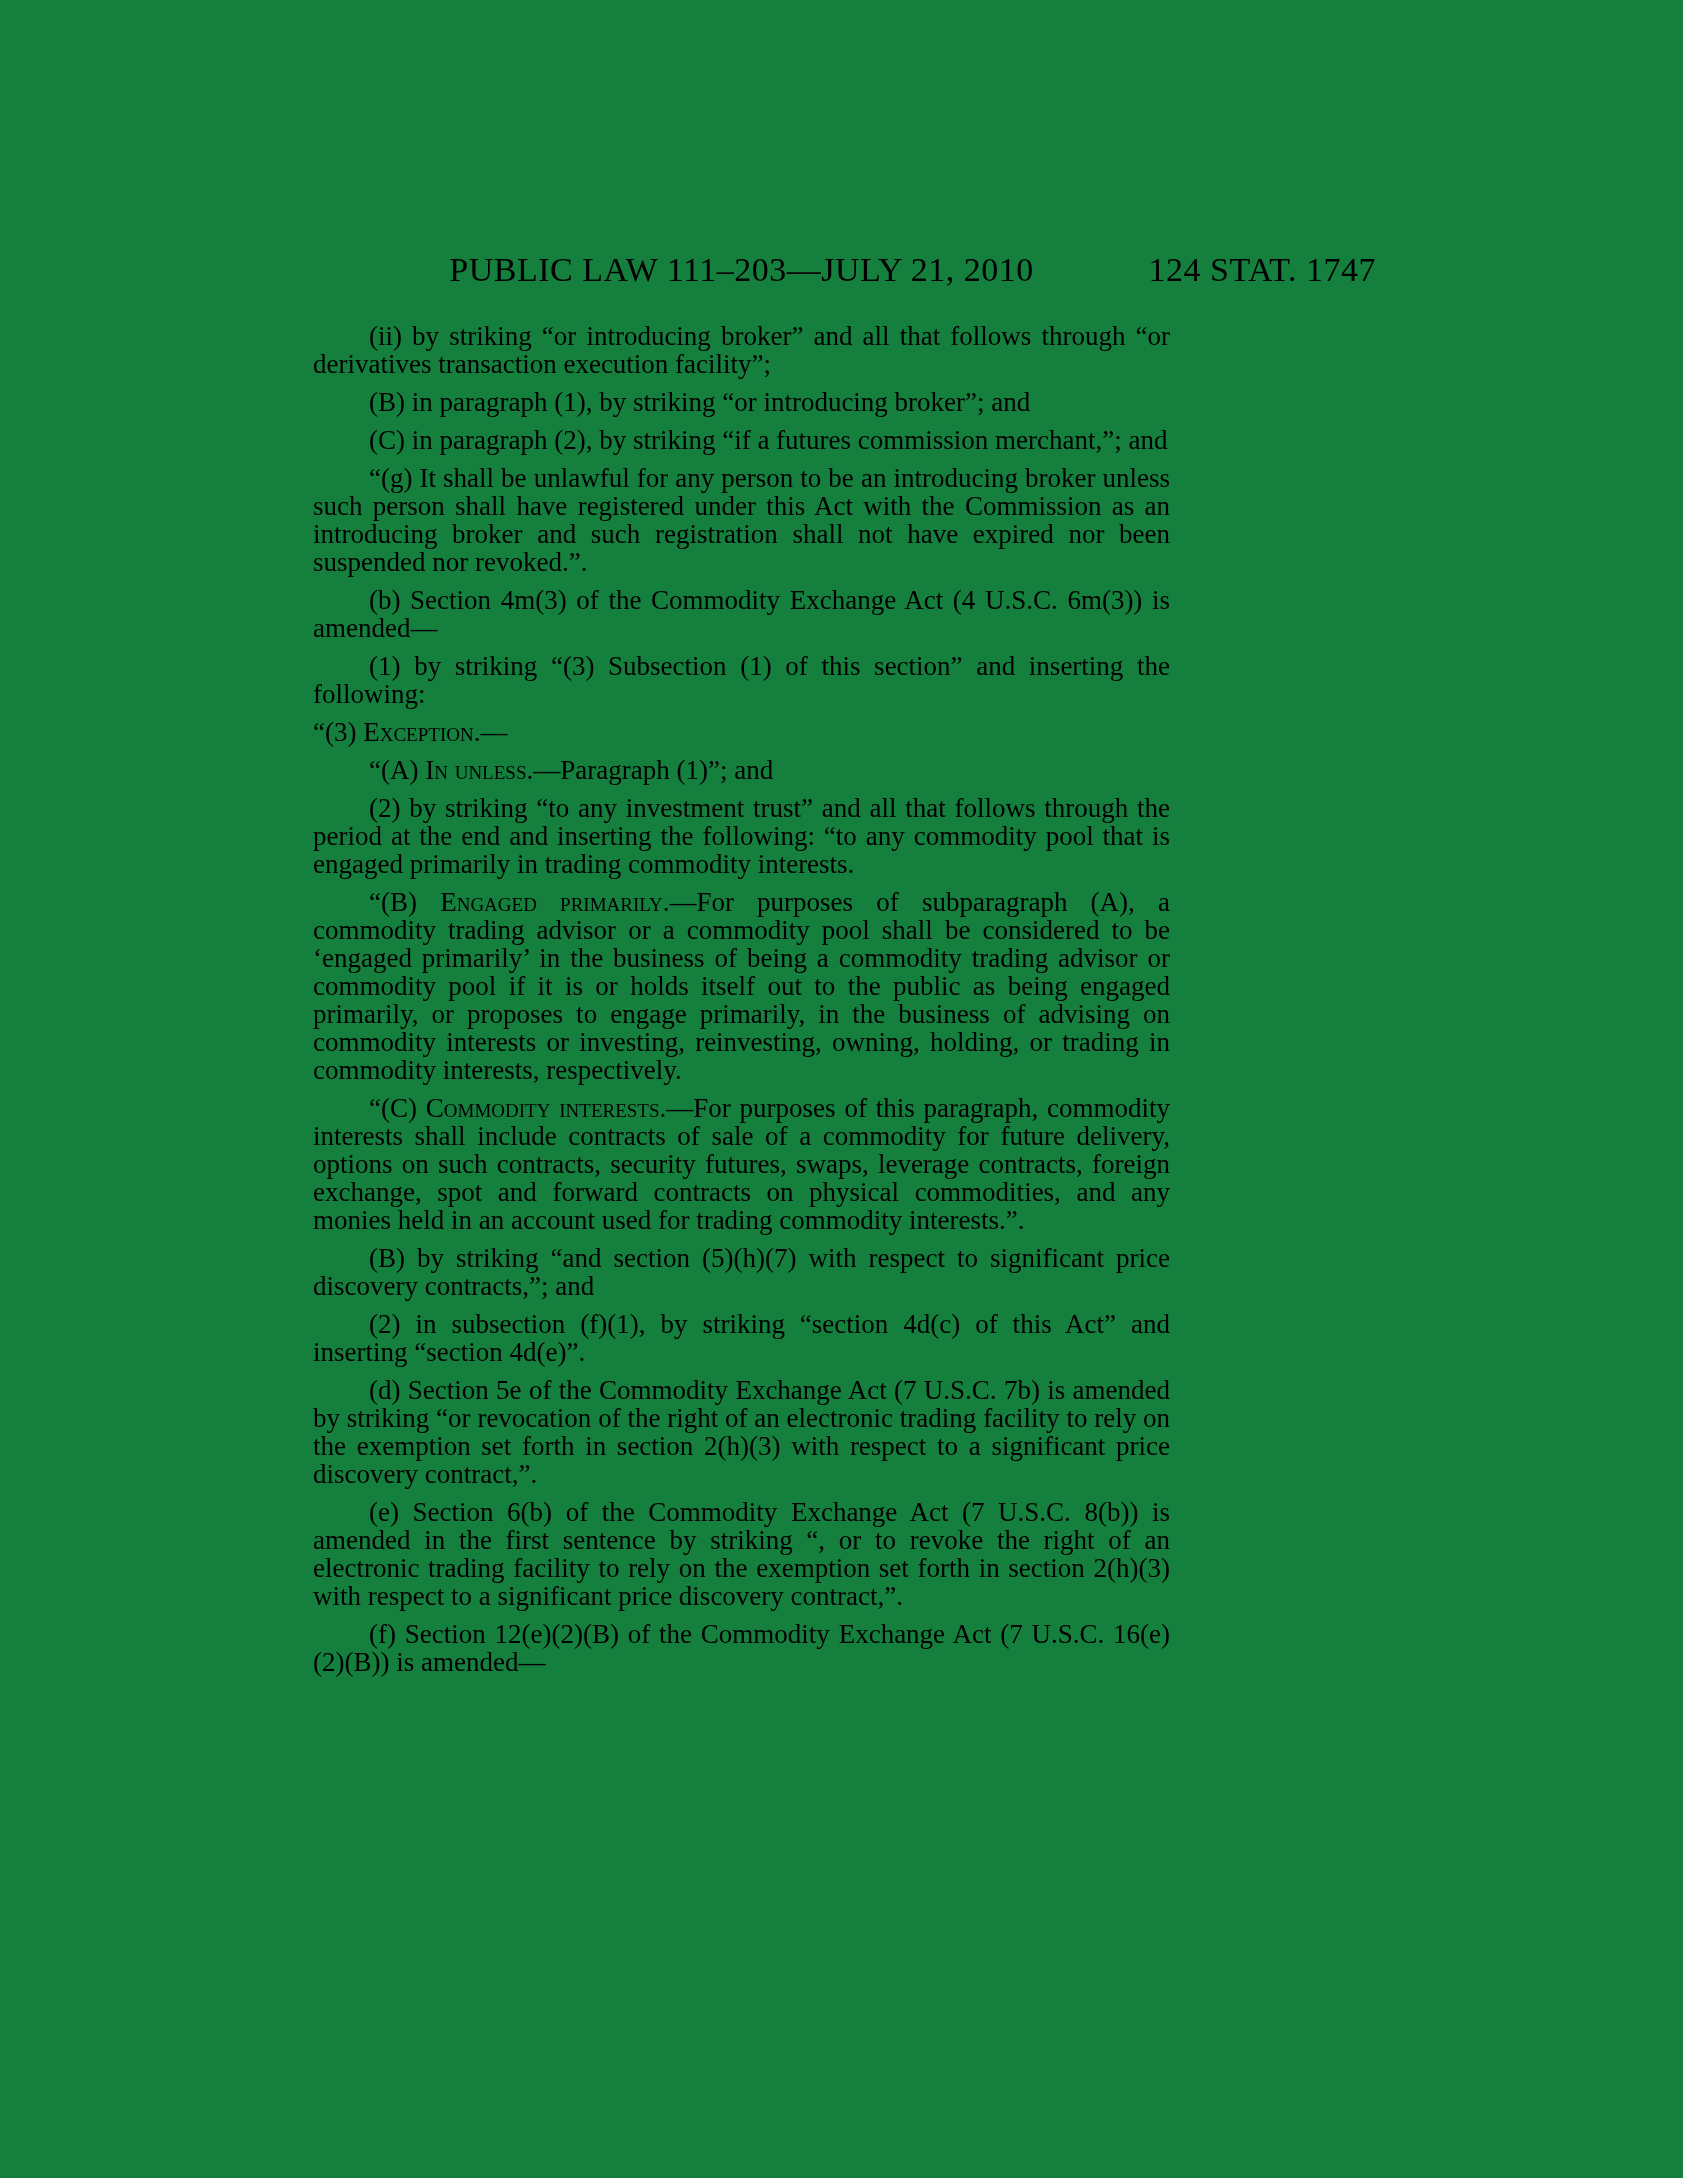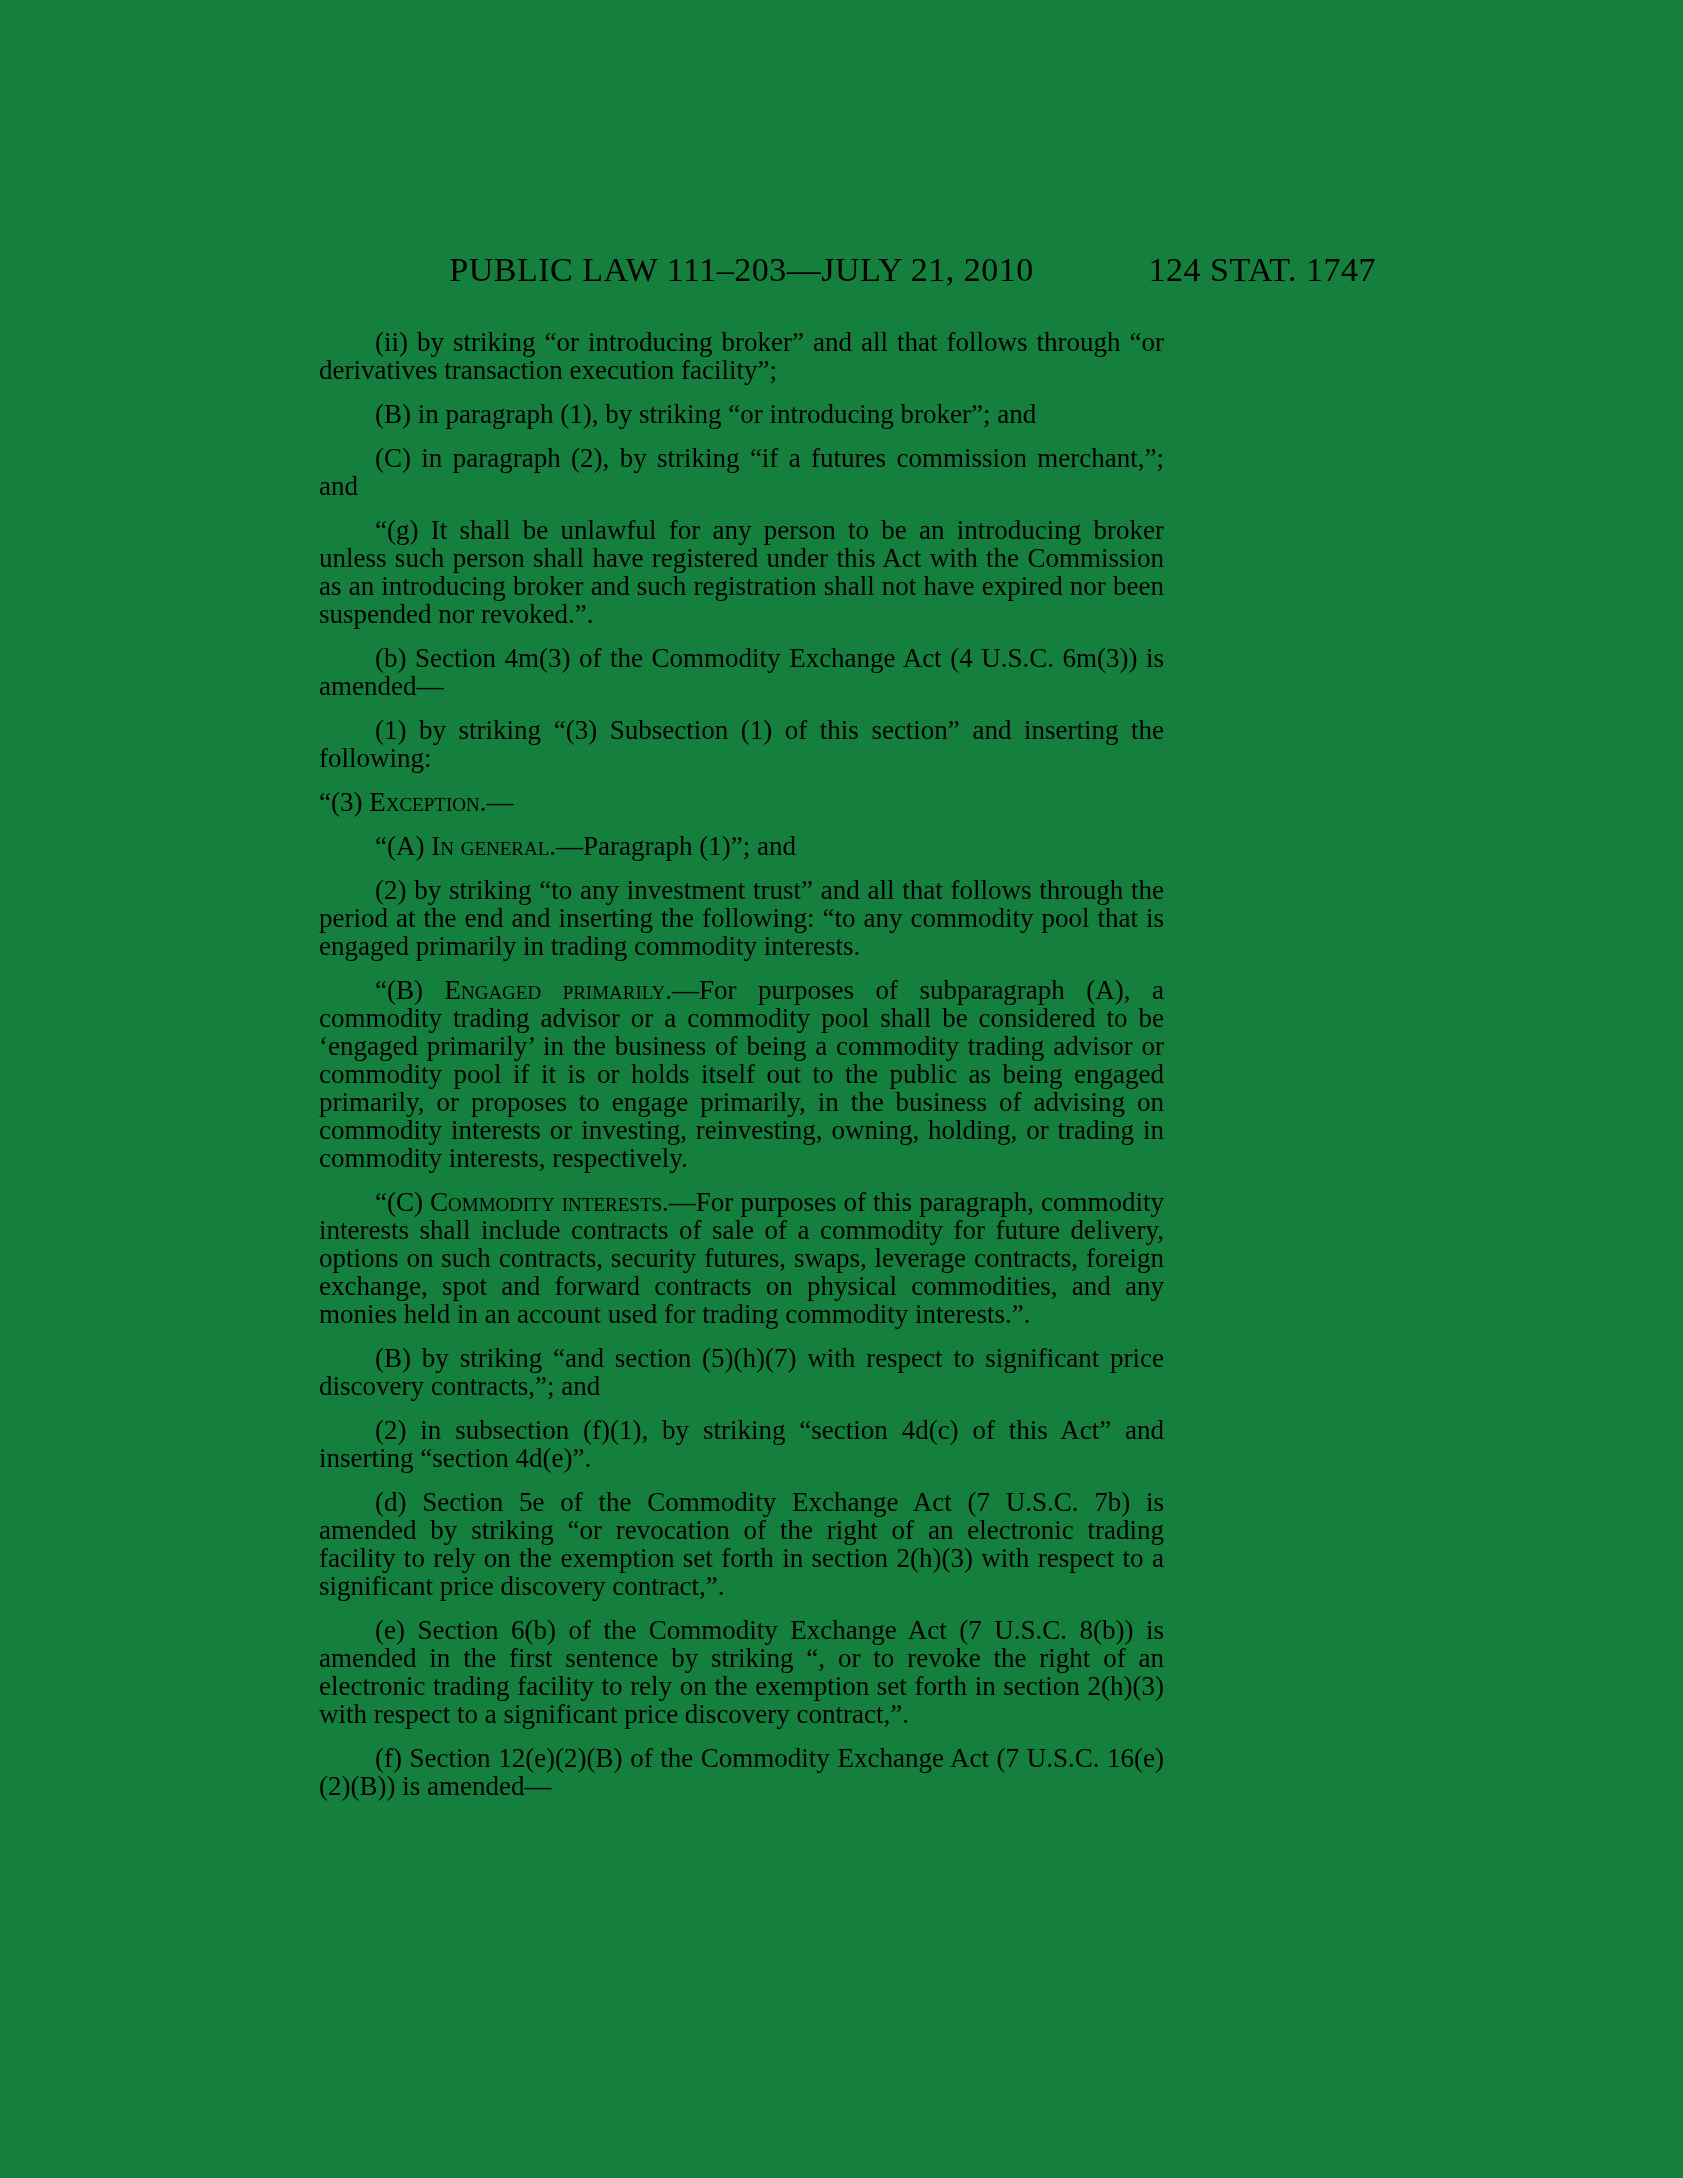--- a/index.html
+++ b/index.html
@@ -23,21 +23,21 @@
   }
   .head-stat {
     position: absolute; right: 307px;
     font-size: 34px; letter-spacing: 0.5px; white-space: nowrap;
   }
   .doc-body {
     position: absolute; left: 303px; top: 312px; width: 877px;
     font-size: 27px; line-height: 28px;
     text-align: justify;
   }
-  .doc-body p { margin: 16px; padding: 0; font-family: Liberation Serif, serif; }
+  .doc-body p { margin: 10px; padding: 0; font-family: Liberation Serif, serif; }
   
   .ind-0-1 { margin-left: 0px;   text-indent: 56px; }
   .ind-1-0 { margin-left: 56px;  text-indent: 0px; }
   .ind-1-1 { margin-left: 56px;  text-indent: 56px; }
   .ind-2-1 { margin-left: 113px; text-indent: 56px; }
   .ind-3-1 { margin-left: 169px; text-indent: 56px; }
   .sc { font-variant: small-caps; }
 </style>
 </head>
 <body>
@@ -49,21 +49,21 @@
   </div>
 
   <div class="doc-body">
       <p class="para ind-3-1"><span>(ii) by striking “or introducing broker” and all that follows through “or derivatives transaction execution facility”;</span></p>
       <p class="para ind-2-1"><span>(B) in paragraph (1), by striking “or introducing broker”; and</span></p>
       <p class="para ind-2-1"><span>(C) in paragraph (2), by striking “if a futures commission merchant,”; and</span></p>
       <p class="para ind-0-1"><span>“(g) It shall be unlawful for any person to be an introducing broker unless such person shall have registered under this Act with the Commission as an introducing broker and such registration shall not have expired nor been suspended nor revoked.”.</span></p>
       <p class="para ind-0-1"><span>(b) Section 4m(3) of the Commodity Exchange Act (4 U.S.C. 6m(3)) is amended—</span></p>
       <p class="para ind-1-1"><span>(1) by striking “(3) Subsection (1) of this section” and inserting the following:</span></p>
       <p class="para ind-1-0"><span>“(3) </span><span class="sc">Exception</span><span>.—</span></p>
-      <p class="para ind-2-1"><span>“(A) </span><span class="sc">In general</span><span>.—Paragraph (1)”; and</span></p>
+      <p class="para ind-2-1"><span>“(A) </span><span class="sc">In unless</span><span>.—Paragraph (1)”; and</span></p>
       <p class="para ind-1-1"><span>(2) by striking “to any investment trust” and all that follows through the period at the end and inserting the following: “to any commodity pool that is engaged primarily in trading commodity interests.</span></p>
       <p class="para ind-1-1"><span>“(B) </span><span class="sc">Engaged primarily</span><span>.—For purposes of subparagraph (A), a commodity trading advisor or a commodity pool shall be considered to be ‘engaged primarily’ in the business of being a commodity trading advisor or commodity pool if it is or holds itself out to the public as being engaged primarily, or proposes to engage primarily, in the business of advising on commodity interests or investing, reinvesting, owning, holding, or trading in commodity interests, respectively.</span></p>
       <p class="para ind-1-1"><span>“(C) </span><span class="sc">Commodity interests</span><span>.—For purposes of this paragraph, commodity interests shall include contracts of sale of a commodity for future delivery, options on such contracts, security futures, swaps, leverage contracts, foreign exchange, spot and forward contracts on physical commodities, and any monies held in an account used for trading commodity interests.”.</span></p>
       <p class="para ind-2-1"><span>(B) by striking “and section (5)(h)(7) with respect to significant price discovery contracts,”; and</span></p>
       <p class="para ind-1-1"><span>(2) in subsection (f)(1), by striking “section 4d(c) of this Act” and inserting “section 4d(e)”.</span></p>
       <p class="para ind-0-1"><span>(d) Section 5e of the Commodity Exchange Act (7 U.S.C. 7b) is amended by striking “or revocation of the right of an electronic trading facility to rely on the exemption set forth in section 2(h)(3) with respect to a significant price discovery contract,”.</span></p>
       <p class="para ind-0-1"><span>(e) Section 6(b) of the Commodity Exchange Act (7 U.S.C. 8(b)) is amended in the first sentence by striking “, or to revoke the right of an electronic trading facility to rely on the exemption set forth in section 2(h)(3) with respect to a significant price discovery contract,”.</span></p>
       <p class="para ind-0-1"><span>(f) Section 12(e)(2)(B) of the Commodity Exchange Act (7 U.S.C. 16(e)(2)(B)) is amended—</span></p>
     </div>
 </div>

